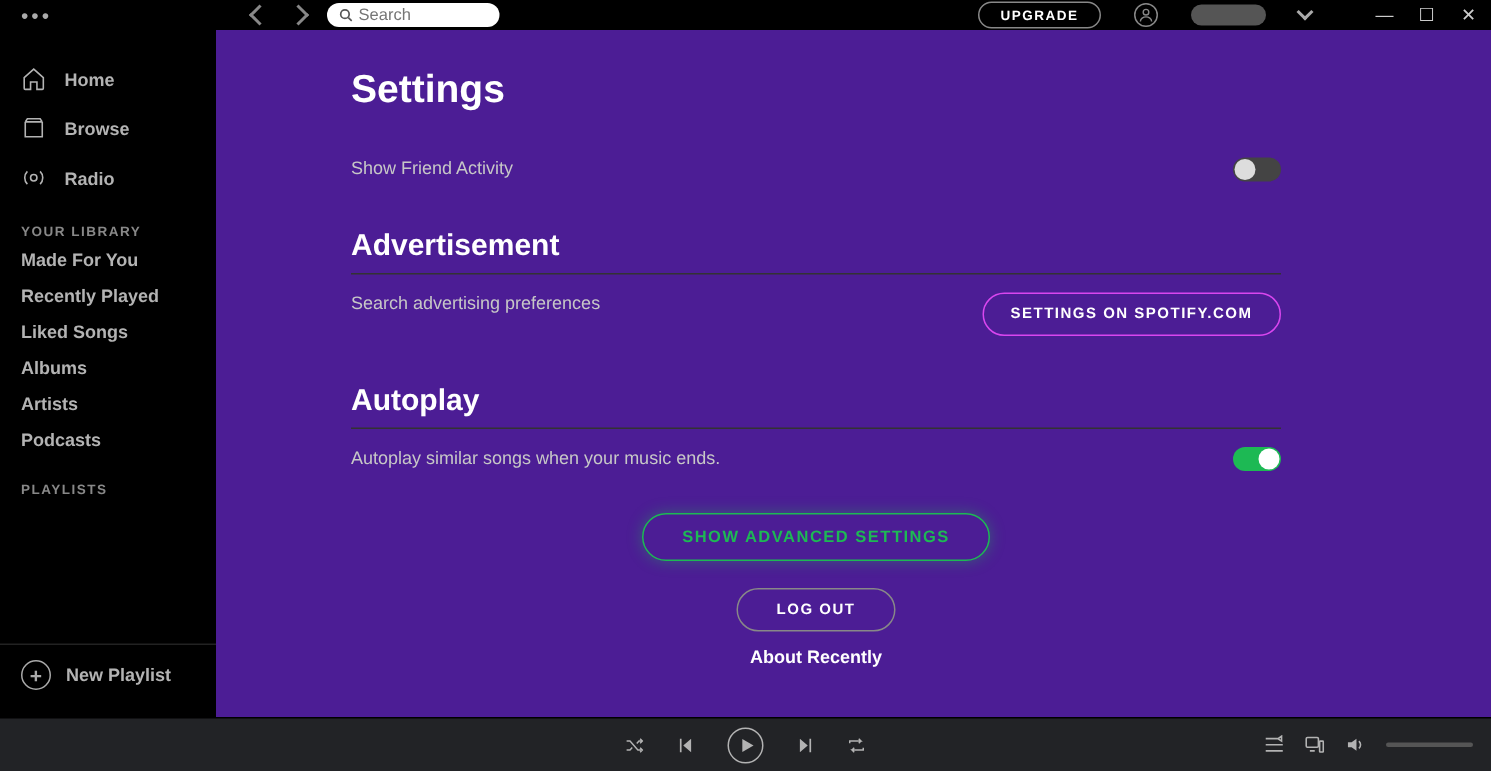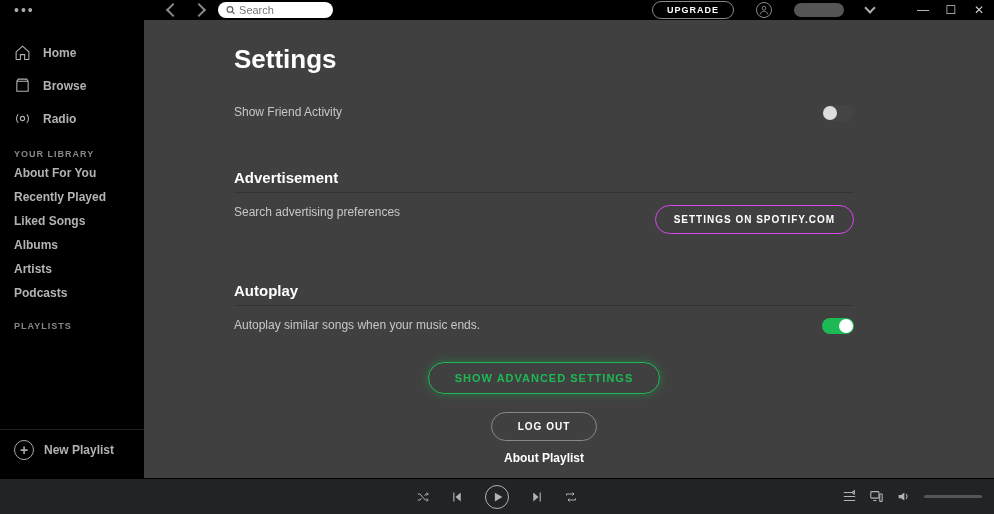--- a/index.html
+++ b/index.html
@@ -23,25 +23,25 @@
   .main-row { flex: 1; display: flex; min-height: 0; }
   .sidebar { width: 144px; background: #000; padding: 10px 0 0 0; display: flex; flex-direction: column; font-size: 12px; }
   .nav-sec { padding: 6px 0; }
   .nav-item { display: flex; align-items: center; padding: 8px 14px; color: #b3b3b3; cursor: pointer; gap: 12px; font-weight: 600; }
   .nav-item svg { width: 17px; height: 17px; }
   .lib-header { font-size: 9px; letter-spacing: 1px; color: #888; padding: 8px 14px 2px; font-weight: 600; }
   .lib-item { padding: 5px 14px; color: #b3b3b3; cursor: pointer; font-weight: 600; }
   .pl-header { font-size: 9px; letter-spacing: 1px; color: #888; padding: 16px 14px 4px; font-weight: 600; }
   .sidebar-footer { margin-top: auto; border-top: 1px solid #222; padding: 10px 14px 18px; display: flex; align-items: center; gap: 10px; cursor: pointer; font-size: 12px; font-weight: 600; }
   .plus-circle { width: 20px; height: 20px; border: 1.5px solid #aaa; border-radius: 50%; display: flex; align-items: center; justify-content: center; color: #aaa; font-size: 14px; }
-  .content { flex: 1; background: #404040; overflow-y: hidden; position: relative; }
+  .content { flex: 1; background: #4c1d95; overflow-y: hidden; position: relative; }
   .content-inner { padding: 24px 140px 0 90px; }
   .page-title { font-size: 26px; font-weight: 800; color: #fff; margin-bottom: 18px; }
   .setting-row { display: flex; align-items: flex-start; justify-content: space-between; padding: 12px 0; font-size: 12px; color: #c7c7c7; }
-  .section-title { font-size: 15px; font-weight: 700; color: #fff; margin-top: 36px; padding-bottom: 6px; border-bottom: 1px solid #333; }
+  .section-title { font-size: 20px; font-weight: 700; color: #fff; margin-top: 20px; padding-bottom: 6px; border-bottom: 1px solid #333; }
   .toggle { position: relative; width: 32px; height: 16px; background: #444; border-radius: 10px; cursor: pointer; flex-shrink: 0; }
   .toggle::after { content: ''; position: absolute; width: 14px; height: 14px; background: #ddd; border-radius: 50%; top: 1px; left: 1px; }
   .toggle.on { background: #1db954; }
   .toggle.on::after { left: auto; right: 1px; background: #fff; }
   .btn-outline { border: 1px solid #d946ef; background: transparent; color: #fff; font-size: 10px; font-weight: 700; letter-spacing: 1px; padding: 8px 18px; border-radius: 18px; cursor: pointer; }
   .center-btns { text-align: center; margin-top: 16px; }
   .btn-green { border: 1px solid #1db954; background: transparent; color: #1db954; font-size: 11px; font-weight: 700; letter-spacing: 1px; padding: 9px 26px; border-radius: 20px; cursor: pointer; box-shadow: 0 0 10px rgba(29,185,84,0.4); }
   .btn-logout { border: 1px solid #888; background: transparent; color: #fff; font-size: 10px; font-weight: 700; letter-spacing: 1px; padding: 8px 26px; border-radius: 18px; cursor: pointer; margin-top: 18px; }
   .about-text { color: #fff; font-size: 12px; margin-top: 10px; font-weight: 600; }
   .player { height: 36px; background: #222326; border-top: 1px solid #000; display: flex; align-items: center; justify-content: center; position: relative; }
@@ -105,21 +105,21 @@
       </div>
       <div class="nav-item">
         <svg viewBox="0 0 24 24" fill="none" stroke="#b3b3b3" stroke-width="1.5">
             <circle cx="12" cy="12" r="3"></circle>
             <path d="M6 6a8.5 8.5 0 000 12M18 6a8.5 8.5 0 010 12"></path>
           </svg>
         <span>Radio</span>
       </div>
     </div>
     <div class="lib-header">YOUR LIBRARY</div>
-    <div class="lib-item">About For You</div>
+    <div class="lib-item">Made For You</div>
     <div class="lib-item">Recently Played</div>
     <div class="lib-item">Liked Songs</div>
     <div class="lib-item">Albums</div>
     <div class="lib-item">Artists</div>
     <div class="lib-item">Podcasts</div>
     <div class="pl-header">PLAYLISTS</div>
     <div class="sidebar-footer">
       <div class="plus-circle">+</div>
       <span>New Playlist</span>
     </div>
@@ -143,21 +143,21 @@
 
       <div class="section-title">Autoplay</div>
       <div class="setting-row">
         <span>Autoplay similar songs when your music ends.</span>
         <div class="toggle on"></div>
       </div>
 
       <div class="center-btns">
         <button class="btn-green">SHOW ADVANCED SETTINGS</button><br>
         <button class="btn-logout">LOG OUT</button>
-        <div class="about-text">About Playlist</div>
+        <div class="about-text">About Recently</div>
       </div>
     </div>
   </div>
 </div>
 
 <div class="player">
   <div class="player-center">
     <div class="p-btn">
         <svg viewBox="0 0 16 16" fill="none" stroke="#b3b3b3" stroke-width="1.3">
           <path d="M1 4h3l7 8h3M1 12h3l2-2.3M10 6.3L12 4h3M13 2l2 2-2 2M13 10l2 2-2 2"></path>

